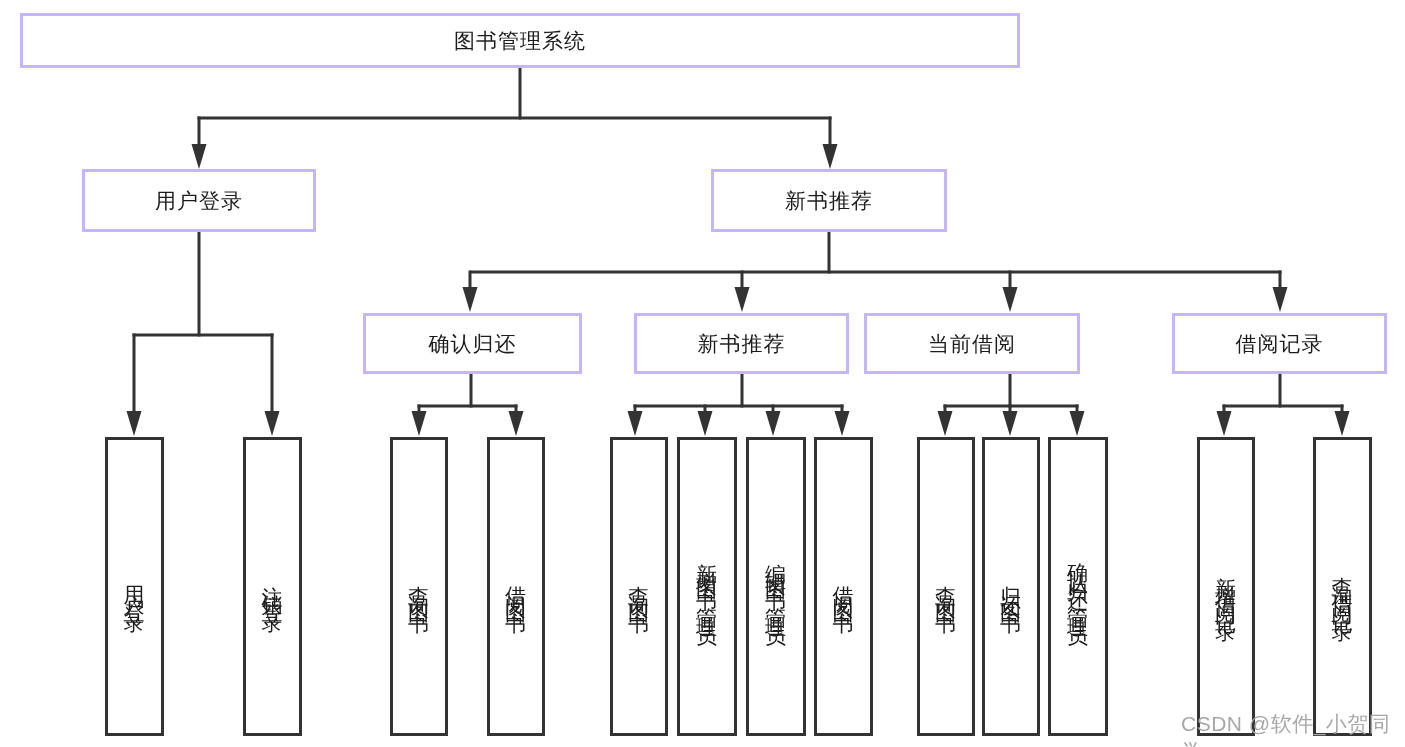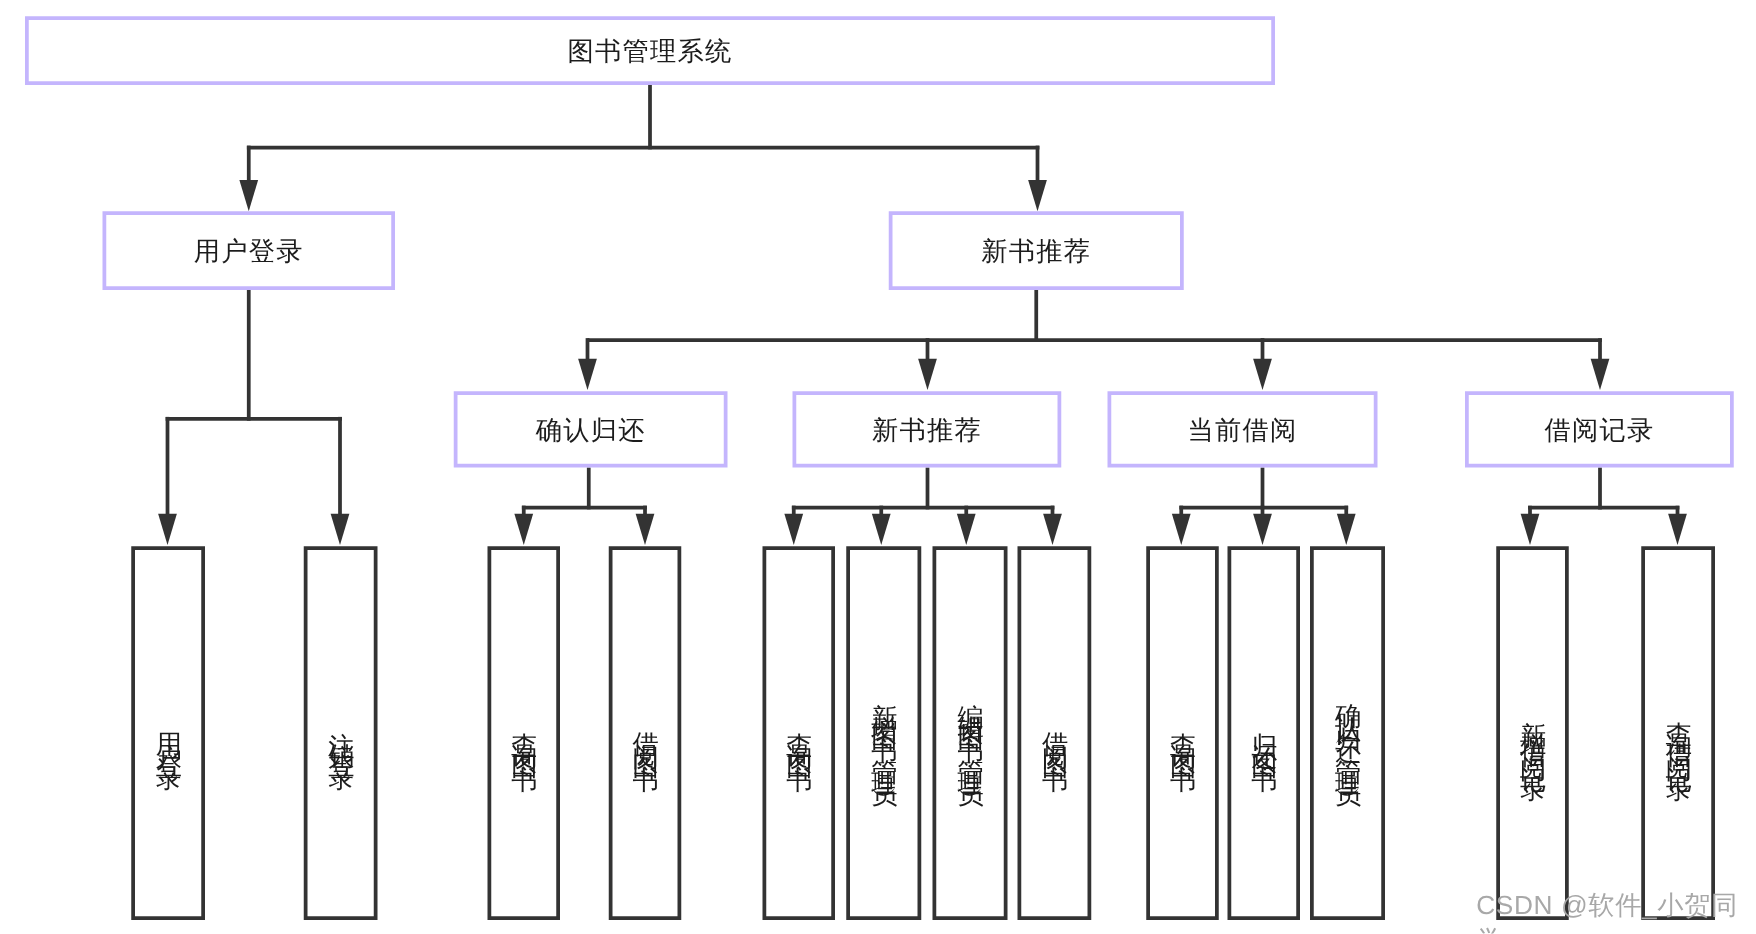--- a/index.html
+++ b/index.html
@@ -123,21 +123,21 @@
     </g>
   </svg>
 
   <div class="node root">图书管理系统</div>
 
   <div class="node hbox" style="left:82px;top:169px;width:234px;">用户登录</div>
   <div class="node hbox" style="left:711px;top:169px;width:236px;">新书推荐</div>
 
   <div class="node" style="left:363px;top:313px;width:219px;height:61px;">确认归还</div>
   <div class="node" style="left:634px;top:313px;width:215px;height:61px;">新书推荐</div>
-  <div class="node" style="left:886px;top:313px;width:216px;height:61px;">当前借阅</div>
+  <div class="node" style="left:864px;top:313px;width:216px;height:61px;">当前借阅</div>
   <div class="node" style="left:1172px;top:313px;width:215px;height:61px;">借阅记录</div>
 
   <div class="vbox" style="left:105px;width:59px;">
     <span class="vtext">用户登录</span>
   </div>
   <div class="vbox" style="left:243px;width:59px;">
     <span class="vtext">注销登录</span>
   </div>
 
   <div class="vbox" style="left:390px;width:58px;">

